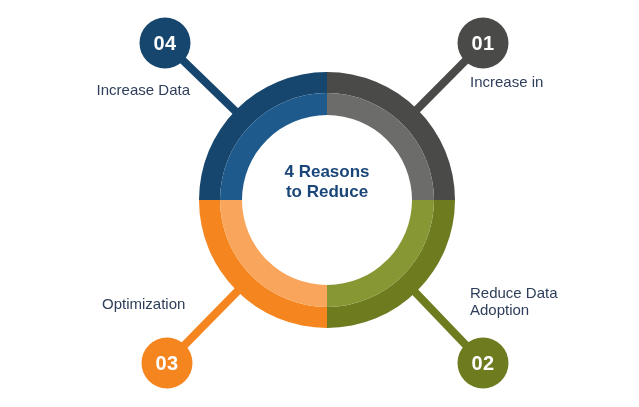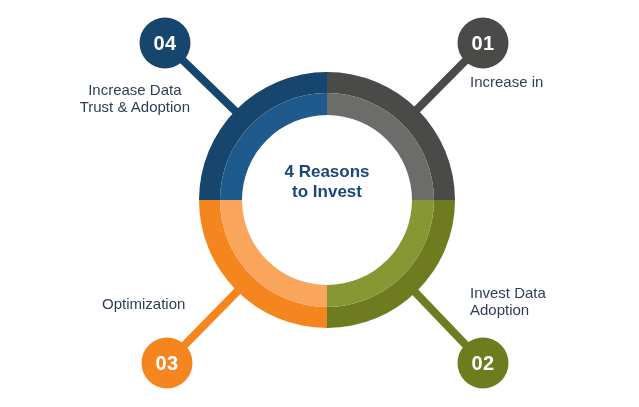--- a/index.html
+++ b/index.html
@@ -82,35 +82,34 @@
     </g>
 
     <g>
       <circle cx="165" cy="43" r="25.5" fill="#16456d"></circle>
       <text class="badge-num" x="165" y="50" text-anchor="middle" fill="#ffffff">04</text>
     </g>
   </svg>
 
   <div class="center-title">
     <div>4 Reasons</div>
-    <div>to Invest</div>
+    <div>to Reduce</div>
   </div>
 
   <div class="label label-tr">
     <div>Increase in</div>
   </div>
 
   <div class="label label-br">
-    <div>Invest Data</div>
+    <div>Reduce Data</div>
     <div>Adoption</div>
   </div>
 
   <div class="label label-bl">
     <div>Optimization</div>
     <div></div>
   </div>
 
   <div class="label label-tl">
     <div>Increase Data</div>
-    <div>Trust &amp; Adoption</div>
   </div>
 
 </div>
 
 </body></html>

